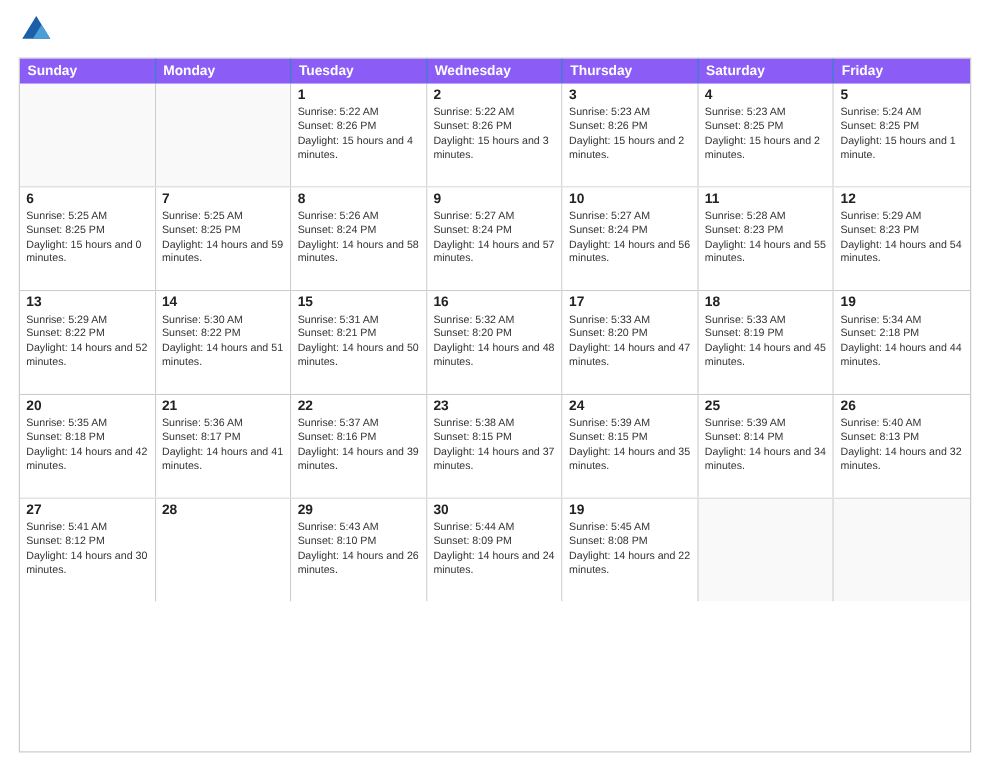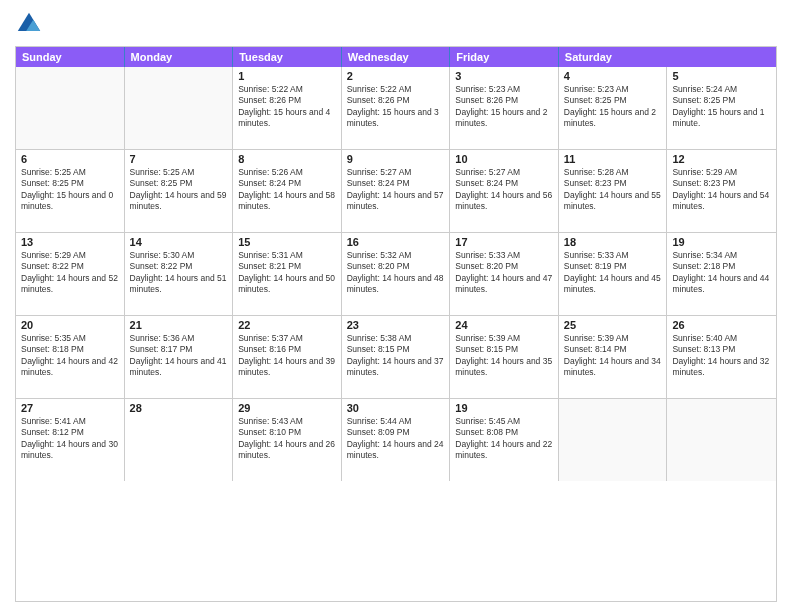--- a/index.html
+++ b/index.html
@@ -131,22 +131,23 @@
       <div class="subtitle"></div>
     </div>
   </div>
 
   <div class="calendar">
     <div class="calendar-header">
     <div class="cal-header-cell">Sunday</div>
         <div class="cal-header-cell">Monday</div>
         <div class="cal-header-cell">Tuesday</div>
         <div class="cal-header-cell">Wednesday</div>
+        <div class="cal-header-cell">Thursday</div>
+        <div class="cal-header-cell">Saturday</div>
         <div class="cal-header-cell">Friday</div>
-        <div class="cal-header-cell">Saturday</div>
       </div>
     <div class="calendar-body">
     <div class="cal-row">
           <div class="cal-cell empty"></div>
           <div class="cal-cell empty"></div>
           <div class="cal-cell">
             <div class="day-num">1</div>
             <div class="day-detail" style="white-space: pre-line;">Sunrise: 5:22 AM
 Sunset: 8:26 PM
 Daylight: 15 hours and 4 minutes.</div>

